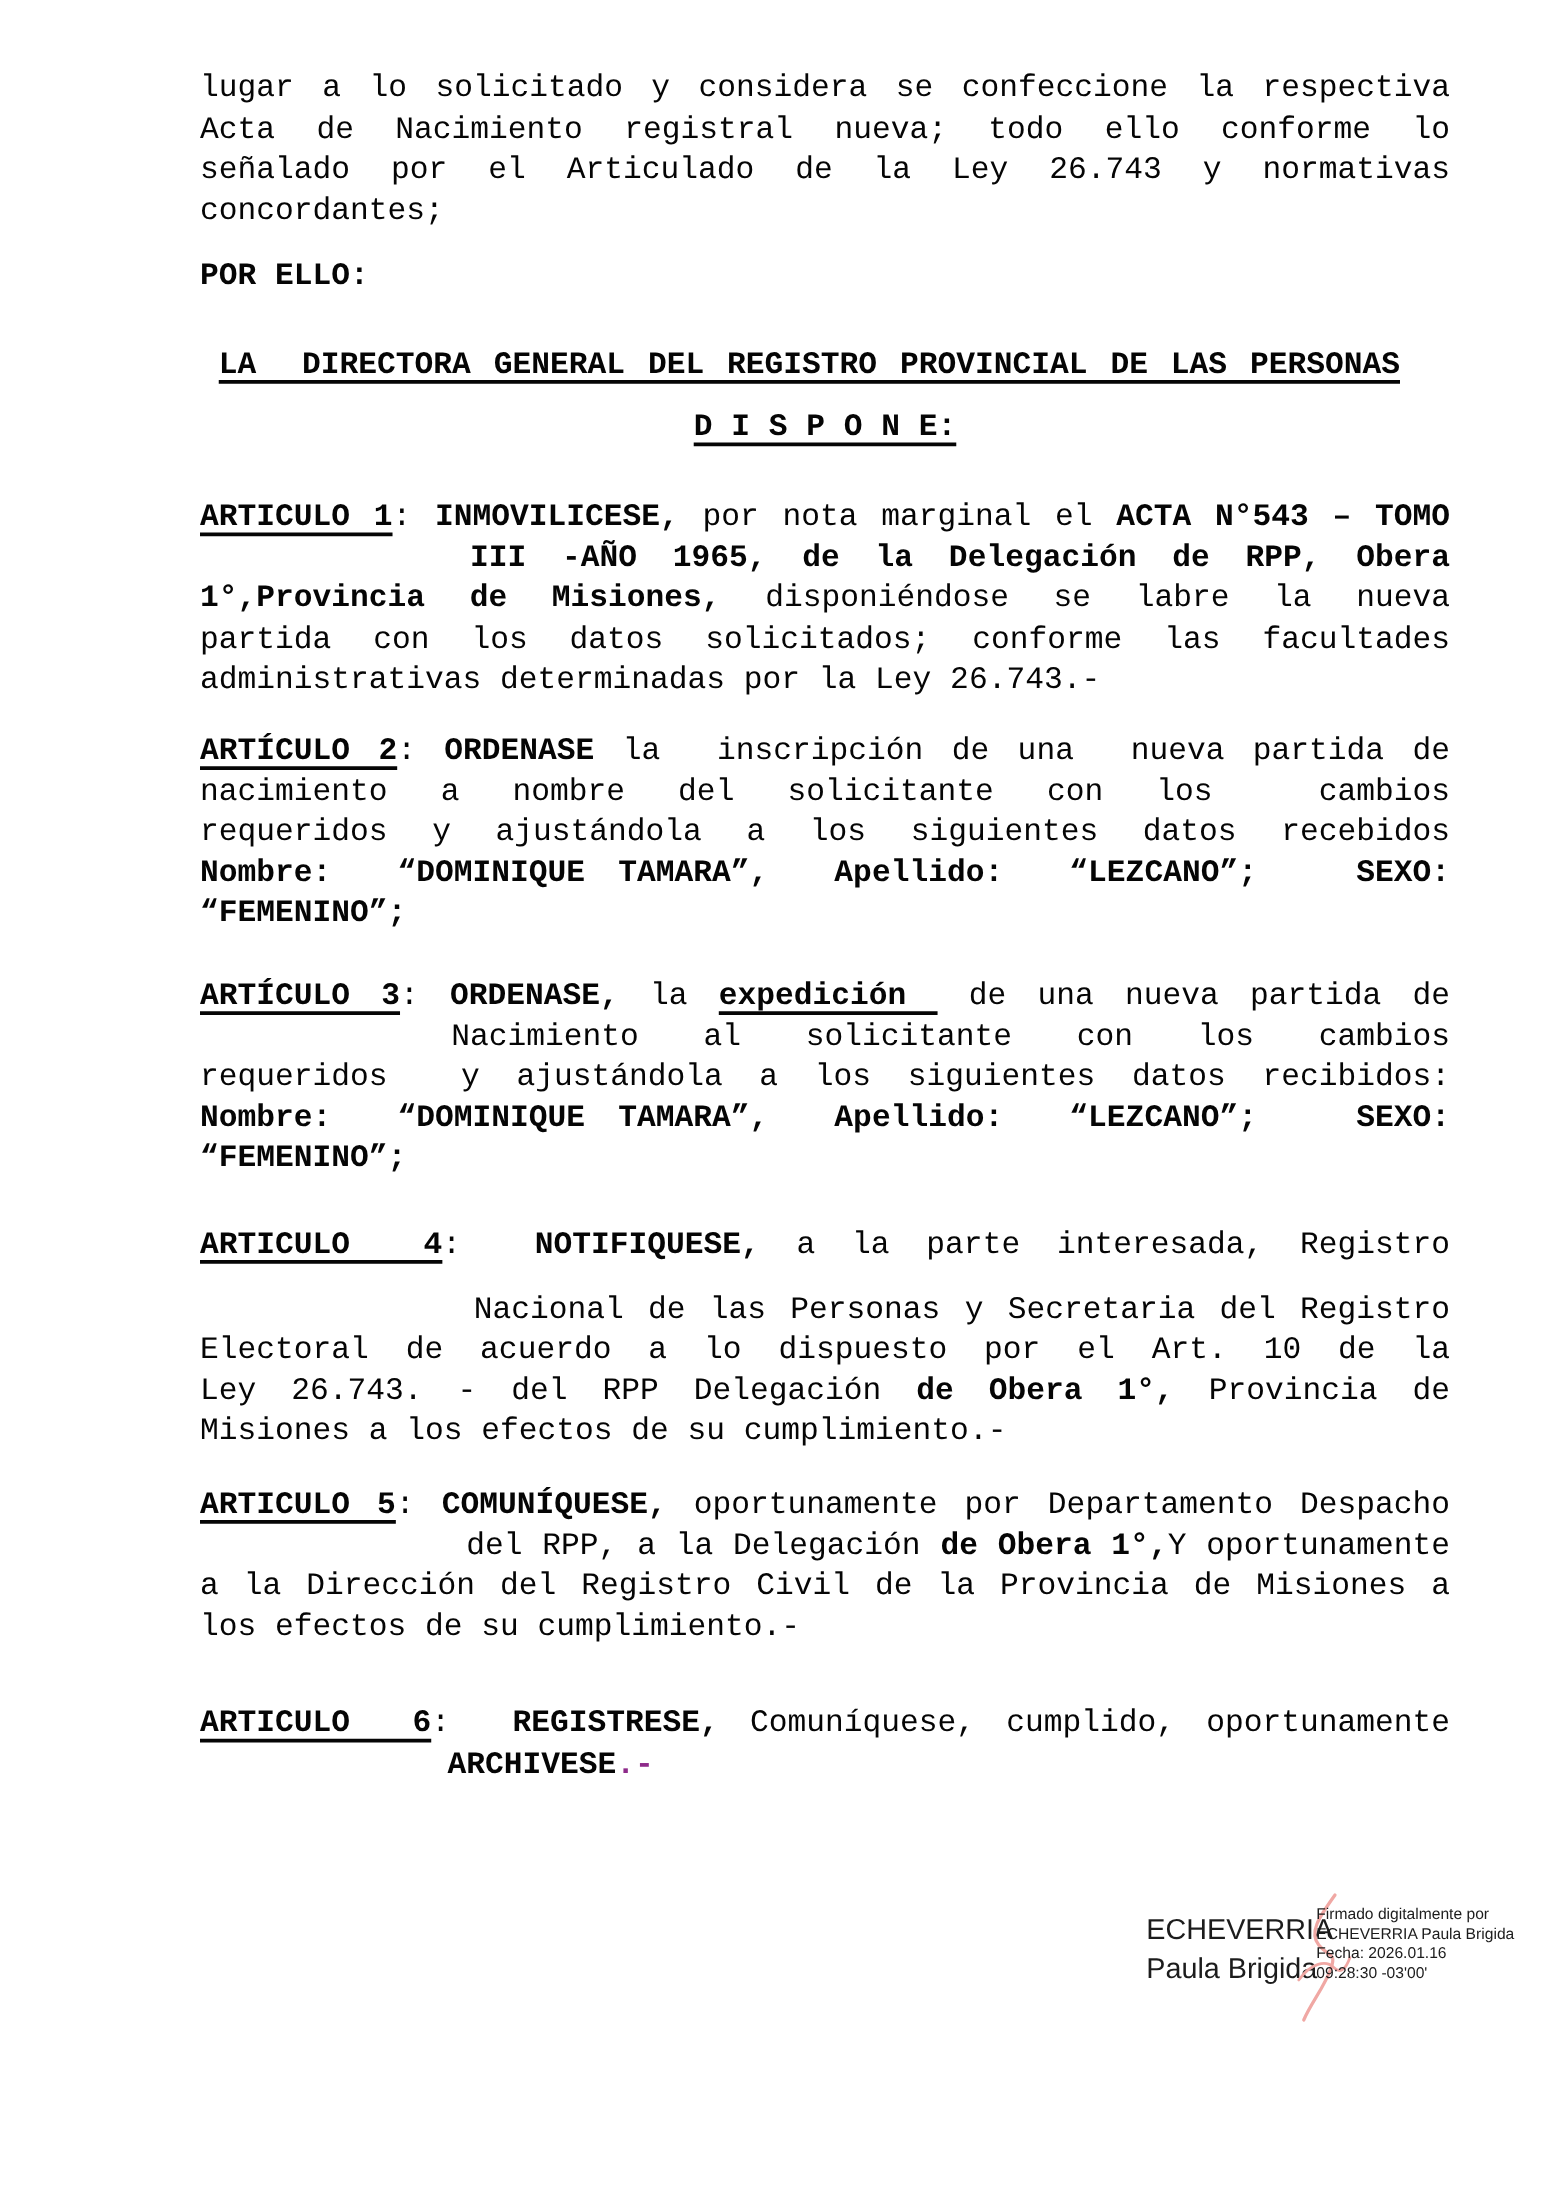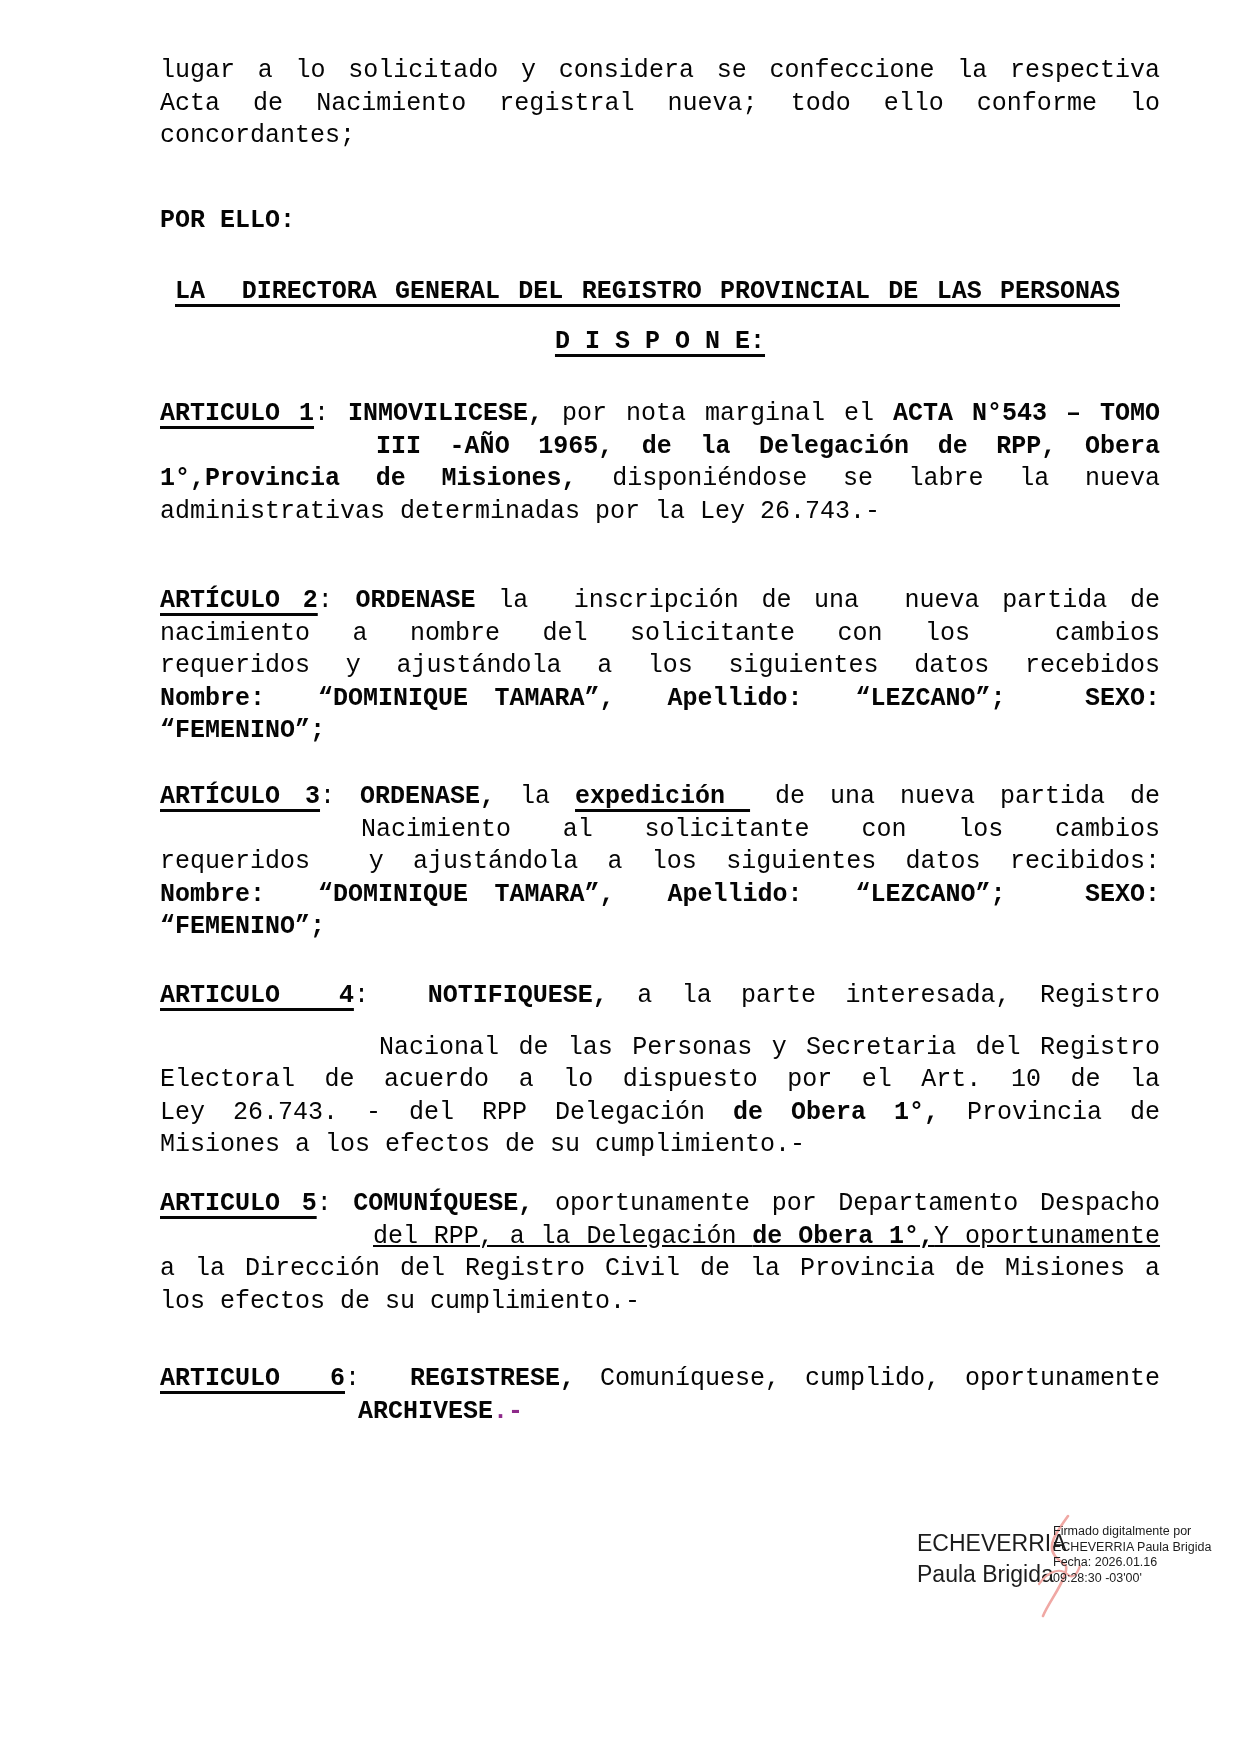--- a/index.html
+++ b/index.html
@@ -40,36 +40,38 @@
                  font-size:12.5px; line-height:15.5px; white-space:nowrap; }
 </style>
 </head>
 <body>
 
 <div class="page">
 
   <div class="block" id="intro">
       <div class="ln j"><span>lugar a lo solicitado y considera se confeccione la respectiva</span></div>
       <div class="ln j"><span>Acta de Nacimiento registral nueva; todo ello conforme lo</span></div>
+      <div class="ln j"><span>señalado por el Articulado de la Ley 26.743 y normativas</span></div>
       <div class="ln"><span>concordantes;</span></div>
     </div>
   <div class="block" id="por-ello">
       <div class="ln"><span class="b">POR ELLO:</span></div>
     </div>
   <div class="block" id="heading">
       <div class="ln j"><span class="b u">LA&nbsp; DIRECTORA GENERAL DEL REGISTRO PROVINCIAL DE LAS PERSONAS</span></div>
     </div>
   <div class="block" id="dispone">
       <div class="ln c"><span class="b u">D I S P O N E:</span></div>
     </div>
 
   <div class="block" id="art1">
       <div class="ln j"><span class="b u">ARTICULO 1</span><span>: </span><span class="b">INMOVILICESE,</span><span> por nota marginal el </span><span class="b">ACTA N°543 – TOMO</span></div>
       <div class="ln j" style="margin-left: 216px;"><span class="b">III -AÑO 1965, de la Delegación de RPP, Obera</span></div>
       <div class="ln j"><span class="b">1°,Provincia de Misiones,</span><span> disponiéndose se labre la nueva</span></div>
+      <div class="ln j"><span>partida con los datos solicitados; conforme las facultades</span></div>
       <div class="ln"><span>administrativas determinadas por la Ley 26.743.-</span></div>
     </div>
   <div class="block" id="art2">
       <div class="ln j"><span class="b u">ARTÍCULO 2</span><span>: </span><span class="b">ORDENASE</span><span> la&nbsp; inscripción de una&nbsp; nueva partida de</span></div>
       <div class="ln j" style=""><span>nacimiento a nombre del solicitante con los&nbsp; cambios</span></div>
       <div class="ln j"><span>requeridos y ajustándola a los siguientes datos recebidos</span></div>
       <div class="ln j"><span class="b">Nombre:&nbsp; “DOMINIQUE TAMARA”,&nbsp; Apellido:&nbsp; “LEZCANO”;&nbsp;&nbsp; SEXO:</span></div>
       <div class="ln"><span class="b">“FEMENINO”;</span></div>
     </div>
   <div class="block" id="art3">
@@ -81,21 +83,21 @@
     </div>
   <div class="block" id="art4">
       <div class="ln j"><span class="b u">ARTICULO&nbsp; 4</span><span>:&nbsp; </span><span class="b">NOTIFIQUESE,</span><span> a la parte interesada, Registro</span></div>
       <div class="ln j" style="margin-left: 219px; margin-top: 19px;"><span>Nacional de las Personas y Secretaria del Registro</span></div>
       <div class="ln j"><span>Electoral de acuerdo a lo dispuesto por el Art. 10 de la</span></div>
       <div class="ln j"><span>Ley 26.743. - del RPP Delegación </span><span class="b">de Obera 1°,</span><span> Provincia de</span></div>
       <div class="ln"><span>Misiones a los efectos de su cumplimiento.-</span></div>
     </div>
   <div class="block" id="art5">
       <div class="ln j"><span class="b u">ARTICULO 5</span><span>: </span><span class="b">COMUNÍQUESE,</span><span> oportunamente por Departamento Despacho</span></div>
-      <div class="ln j" style="margin-left: 213px; text-decoration: underline;"><span>del RPP, a la Delegación </span><span class="b">de Obera 1°,</span><span>Y oportunamente</span></div>
+      <div class="ln j" style="margin-left: 213px;"><span>del RPP, a la Delegación </span><span class="b">de Obera 1°,</span><span>Y oportunamente</span></div>
       <div class="ln j"><span>a la Dirección del Registro Civil de la Provincia de Misiones a</span></div>
       <div class="ln"><span>los efectos de su cumplimiento.-</span></div>
     </div>
   <div class="block" id="art6">
       <div class="ln j"><span class="b u">ARTICULO&nbsp; 6</span><span>:&nbsp; </span><span class="b">REGISTRESE,</span><span> Comuníquese, cumplido, oportunamente</span></div>
       <div class="ln" style="margin-left: 198px;"><span class="b">ARCHIVESE</span><span class="b purple">.-</span></div>
     </div>
 
   <div class="block sig">
     <div class="sig-name">

